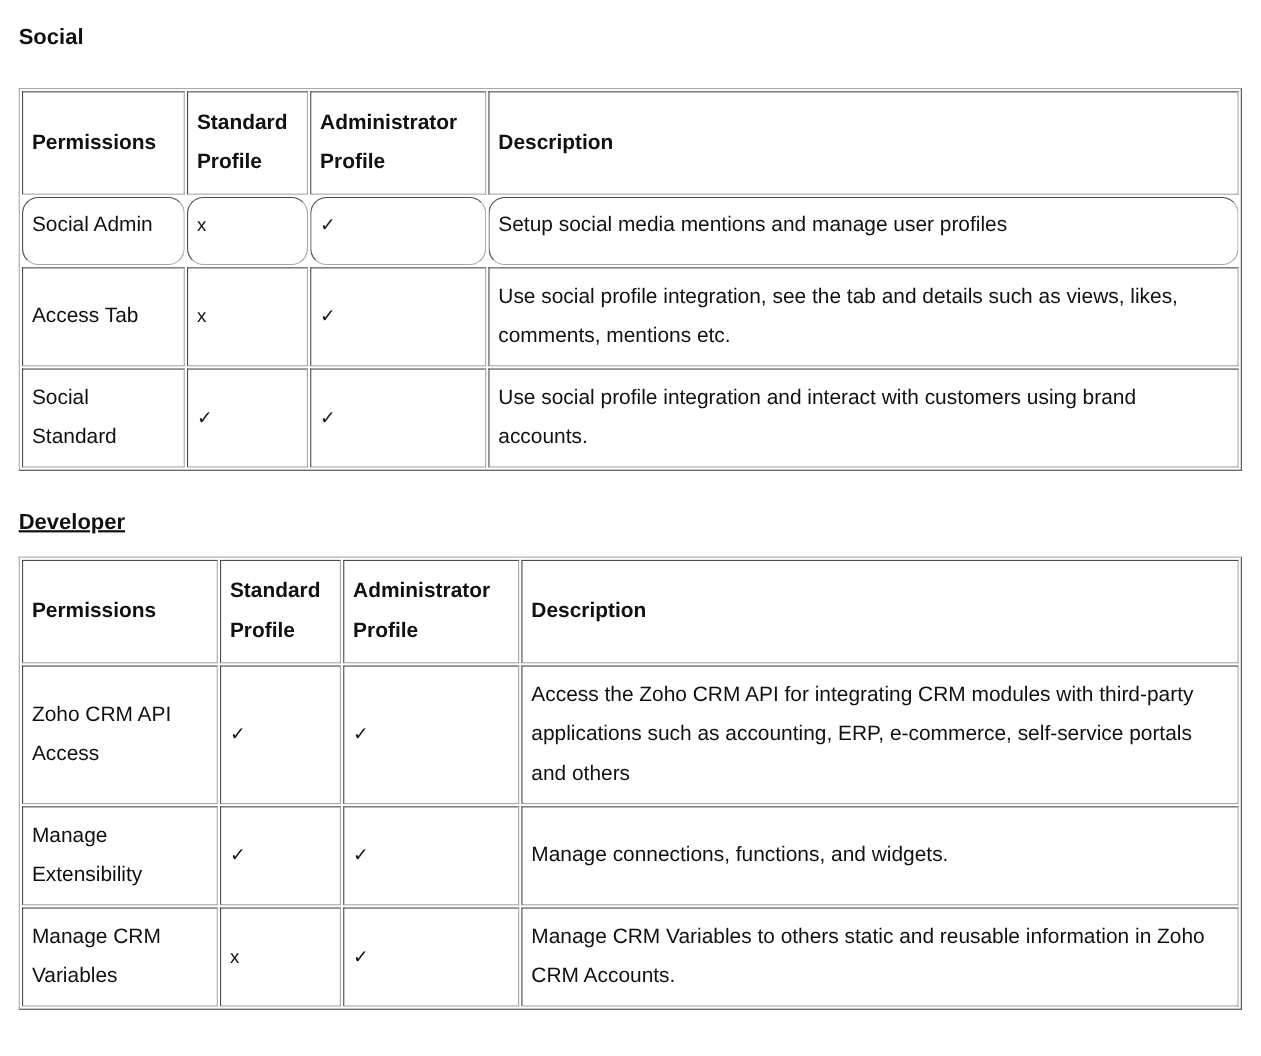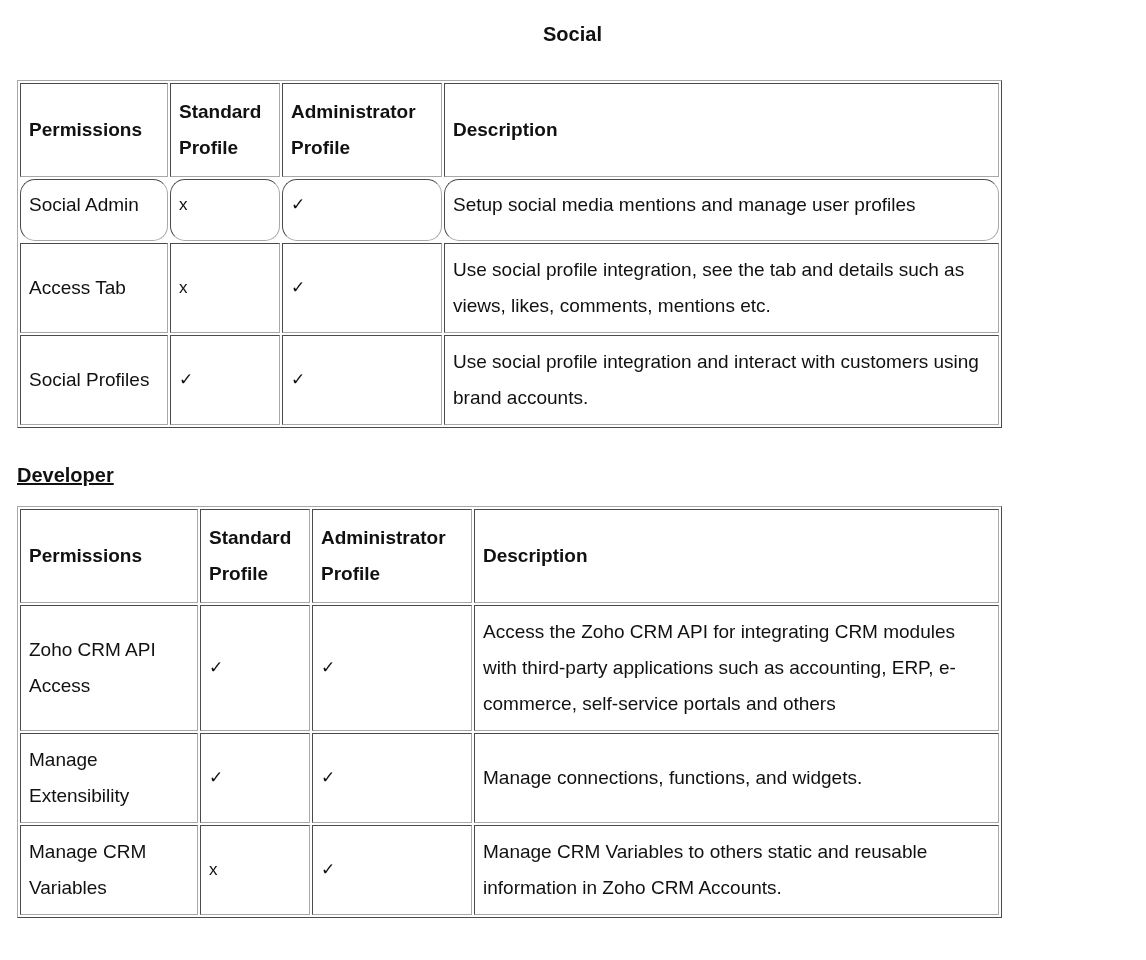--- a/index.html
+++ b/index.html
@@ -5,24 +5,24 @@
   html, body { margin: 0; padding: 0; background: #ffffff; }
   body {
     width: 1146px; height: 960px; overflow: hidden;
     font-family: "Liberation Sans", "DejaVu Sans", sans-serif;
     color: #111111; font-size: 19px;
   }
   .wrap { padding: 0 18px 0 17px; }
   h3 {
     margin: 0; font-size: 20px; font-weight: bold; color: #111;
   }
-  #h-social { padding-top: 20px; height: 60px; line-height: 28px; text-align: center; }
+  #h-social { padding-top: 20px; height: 60px; line-height: 28px; }
   #h-dev { padding-top: 0; height: 45px; line-height: 28px; margin-top: 33px; text-decoration: underline; }
   table {
-    width: 985px;
+    width: 1112px;
     border-collapse: separate;
     border-spacing: 2px;
     border-top: 1px solid #a8a8a8; border-left: 1px solid #a8a8a8;
     border-right: 1px solid #4a4a4a; border-bottom: 1px solid #4a4a4a;
     table-layout: fixed;
   }
   td, th {
     border-top: 1px solid #4a4a4a; border-left: 1px solid #4a4a4a;
     border-right: 1px solid #a8a8a8; border-bottom: 1px solid #a8a8a8;
     padding: 8px 8px; text-align: left; vertical-align: middle;
@@ -66,21 +66,21 @@
         <td class="mark">✓</td>
         <td>Setup social media mentions and manage user profiles</td>
       </tr>
       <tr class="r2">
         <td>Access Tab</td>
         <td class="mark">x</td>
         <td class="mark">✓</td>
         <td>Use social profile integration, see the tab and details such as views, likes, comments, mentions etc.</td>
       </tr>
       <tr class="r3">
-        <td>Social Profiles</td>
+        <td>Social Standard</td>
         <td class="mark">✓</td>
         <td class="mark">✓</td>
         <td>Use social profile integration and interact with customers using brand accounts.</td>
       </tr>
     </tbody>
   </table>
 
   <h3 id="h-dev">Developer</h3>
   <table id="tbl-dev">
     <colgroup>

